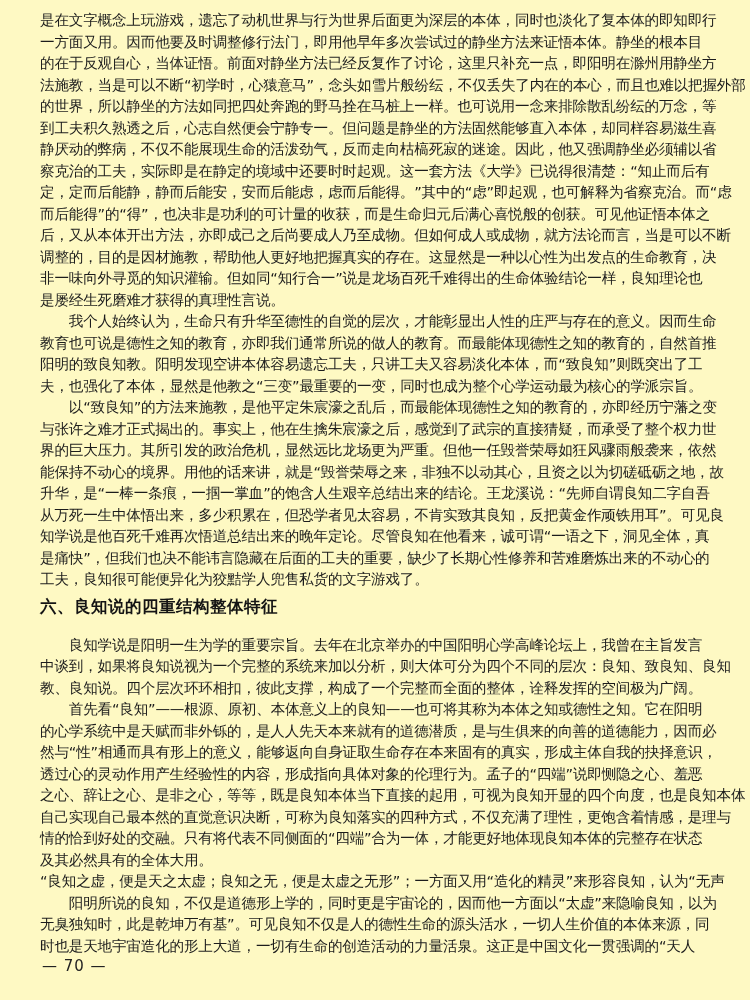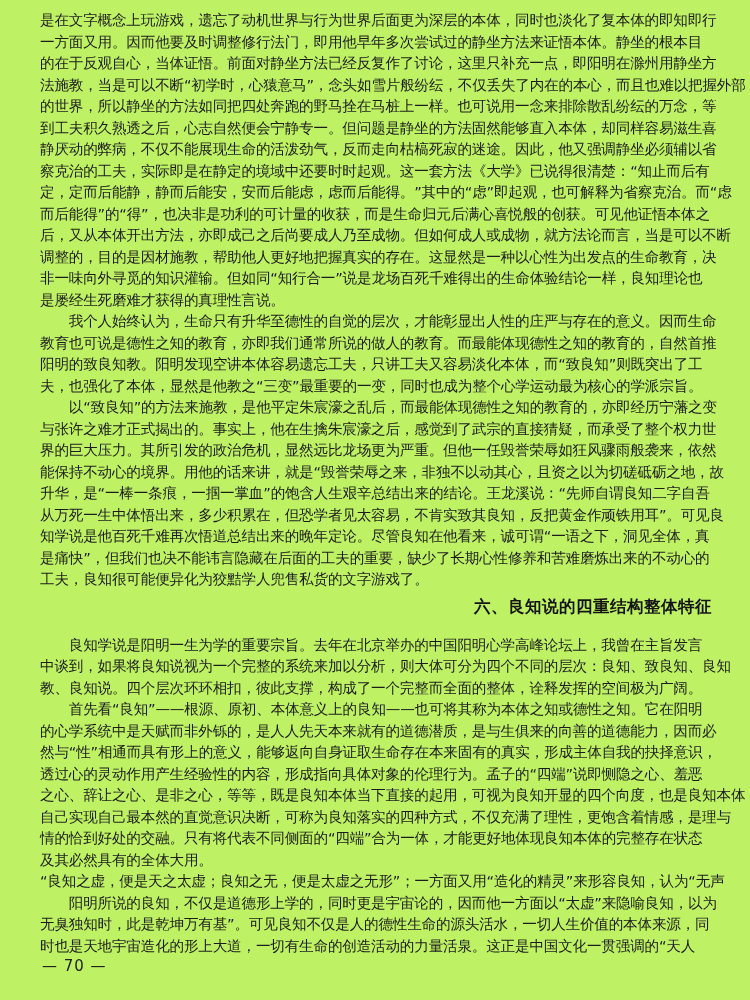--- a/index.html
+++ b/index.html
@@ -5,42 +5,42 @@
   html, body {
     margin: 0;
     padding: 0;
     background: #e8e8e8;
   }
   .page {
     position: relative;
     width: 750px;
     height: 1000px;
     margin: 0 auto;
-    background: #bef264;
+    background: #fef9c3;
     font-family: "DejaVu Sans", sans-serif;
     color: #1c1c1c;
     overflow: hidden;
   }
   .content {
     position: absolute;
     left: 40px;
     top: 9px;
     width: 672px;
   }
   .body-block .line {
     font-size: 14.6px;
     line-height: 21.5px;
     height: 21.5px;
     white-space: nowrap;
     letter-spacing: -0.2px;
   }
   .section-heading {
     font-size: 16.5px;
     font-weight: bold;
-    text-align: right;
+    text-align: left;
     line-height: 26px;
     margin: 4px 0 14px 0;
     letter-spacing: 0.5px;
     color: #141414;
   }
   .page-number {
     font-size: 15px;
     line-height: 18px;
     margin-top: 1px;
     margin-left: 2px;

